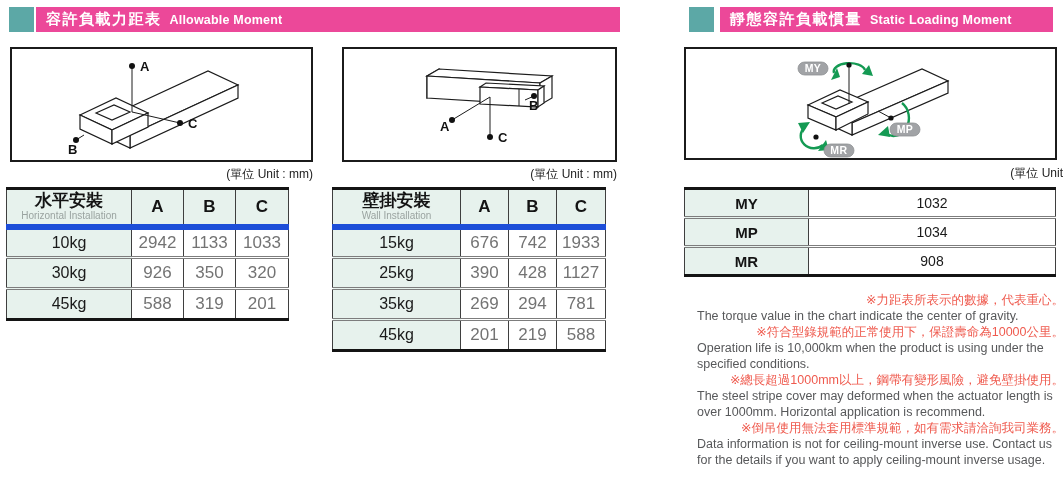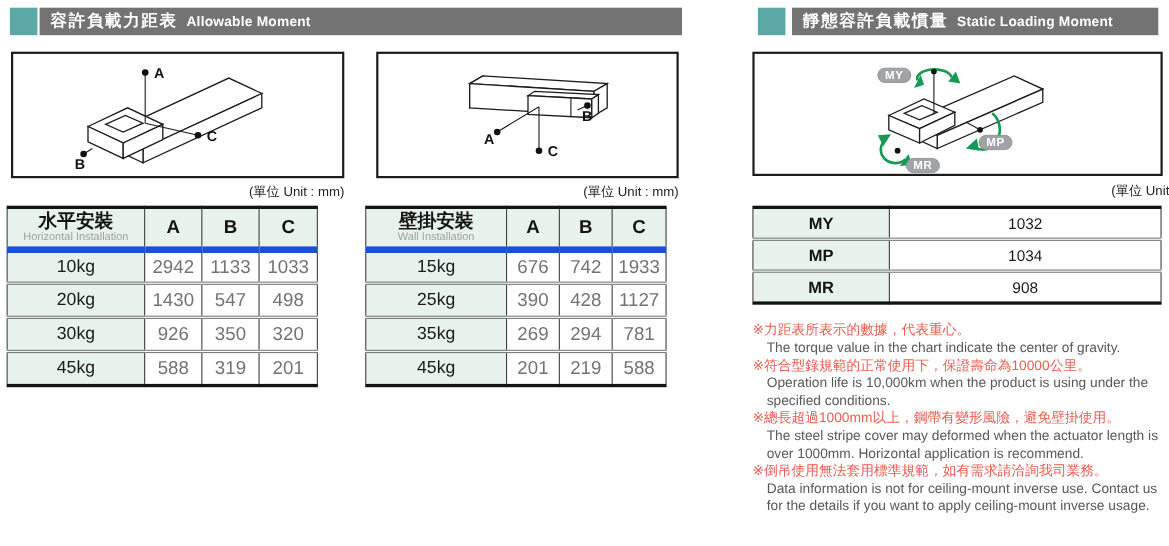--- a/index.html
+++ b/index.html
@@ -2,21 +2,21 @@
 <html><head>
 <meta charset="utf-8">
 <style>
   html,body{margin:0;padding:0;background:#fff;}
   .page{position:relative;width:1063px;height:496px;background:#fff;overflow:hidden;
         font-family:"Liberation Sans","DejaVu Sans",sans-serif;color:#1f1f1f;}
   .abs{position:absolute;}
 
   
   .sec-sq{width:25px;height:25px;background:#5ca8a6;}
-  .sec-bar{height:25px;background:#737373;color:#fff;display:flex;align-items:center;padding-left:10px;box-sizing:border-box;}
+  .sec-bar{height:25px;background:#ec4899;color:#fff;display:flex;align-items:center;padding-left:10px;box-sizing:border-box;}
   .sec-zh{font-size:15px;font-weight:bold;letter-spacing:1.5px;}
   .sec-en{font-size:12.5px;font-weight:bold;margin-left:8px;letter-spacing:.2px;}
 
   
   .dbox{background:#fff;border:2px solid #1b1b1b;}
   .dline{stroke:#1c1c1c;stroke-width:1.2;fill:#fff;}
   .dthin{stroke:#1c1c1c;stroke-width:1;fill:none;}
   .ddot{fill:#111;}
   .dlabel{font-family:"Liberation Sans",sans-serif;font-size:13px;font-weight:bold;fill:#111;}
   .grn{stroke:#149a53;stroke-width:2.4;fill:none;}
@@ -41,21 +41,21 @@
   .tbl-zh{font-size:17px;font-weight:bold;line-height:18px;color:#141414;}
   .tbl-en{font-size:10px;color:#9aa3a0;line-height:11px;font-stretch:condensed;}
   .colhead{font-size:17px;font-weight:bold;color:#141414;}
   .load-cell{font-size:16px;color:#1a1a1a;}
   .num-cell{font-size:17px;color:#737373;}
   .mlabel{font-size:15px;font-weight:bold;color:#141414;}
   .mvalue{font-size:14px;color:#1a1a1a;}
 
   
   .notes{width:380px;font-size:12.5px;line-height:16px;}
-  .note-zh{color:#ef5a4e;margin:0;}
+  .note-zh{color:#ef5a4e;margin:0;text-align:right;}
   .note-en{color:#57585a;margin:0;padding-left:13px;}
 </style>
 </head>
 <body>
 
 <div class="page">
 
   <div class="abs sec-sq" style="left:9px;top:7px;"></div>
   <div class="abs sec-bar" style="left:36px;top:7px;width:584px;">
     <span class="sec-zh">容許負載力距表</span>
@@ -168,26 +168,20 @@
       </tr>
     </thead>
     <tbody>
       <tr class="trow">
         <td class="load-cell">10kg</td>
         <td class="num-cell">2942</td>
         <td class="num-cell">1133</td>
         <td class="num-cell">1033</td>
       </tr>
       <tr class="trow">
-        <td class="load-cell">20kg</td>
-        <td class="num-cell">1430</td>
-        <td class="num-cell">547</td>
-        <td class="num-cell">498</td>
-      </tr>
-      <tr class="trow">
         <td class="load-cell">30kg</td>
         <td class="num-cell">926</td>
         <td class="num-cell">350</td>
         <td class="num-cell">320</td>
       </tr>
       <tr class="trow">
         <td class="load-cell">45kg</td>
         <td class="num-cell">588</td>
         <td class="num-cell">319</td>
         <td class="num-cell">201</td>

